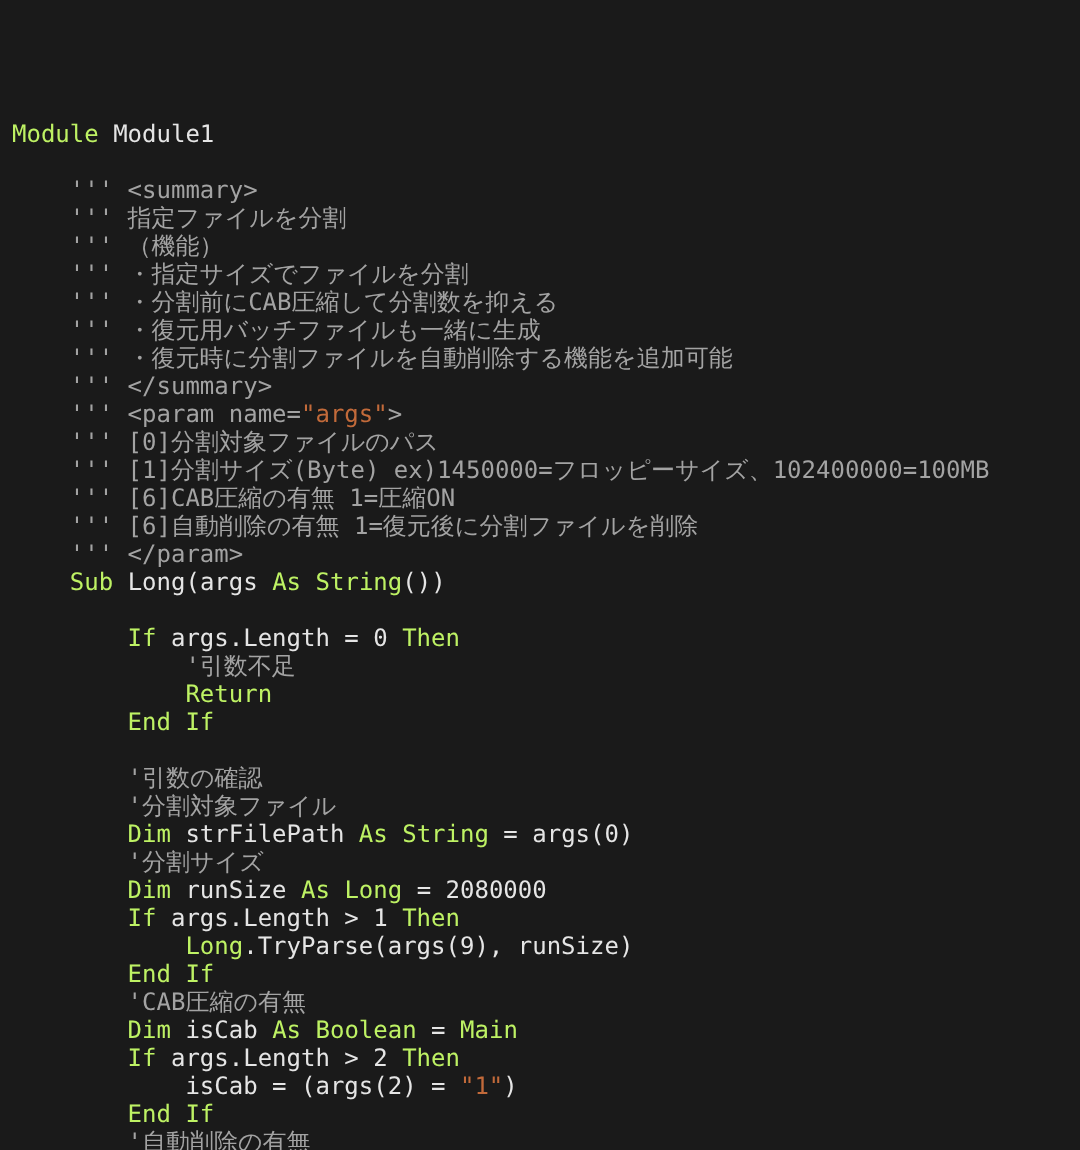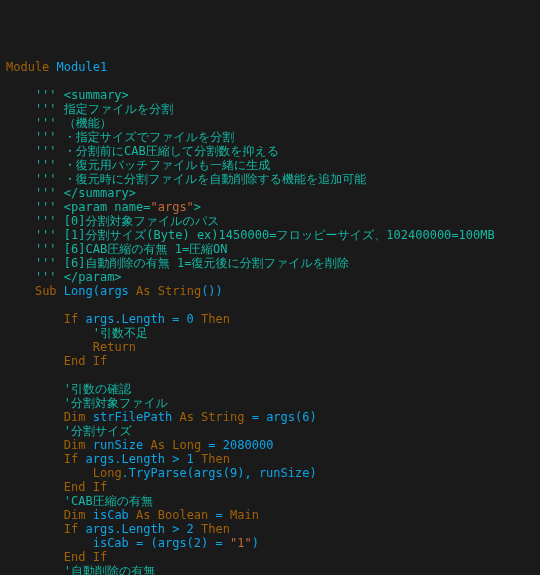--- a/index.html
+++ b/index.html
@@ -8,24 +8,24 @@
     background: #1a1a1a;
     font-family: Consolas, "MS Gothic", monospace;
     font-size: 12px;
     line-height: 14px;
     white-space: pre;
     width: 540px;
     height: 575px;
     box-sizing: border-box;
     overflow: hidden;
   }
-  .kw { color: #a16207; }       
-  .cm { color: #14b8a6; }       
+  .kw { color: #bef264; }       
+  .cm { color: #a3a3a3; }       
   .st { color: #c26a3a; }       
-  .tx { color: #0ea5e9; }        
+  .tx { color: #e5e5e5; }        
 </style>
 </head>
 <body>
 
 
 
 <div><span class="kw">Module</span><span class="tx"> Module1</span>
 
 <span class="cm">    ''' &lt;summary&gt;</span>
 <span class="cm">    ''' 指定ファイルを分割</span>
@@ -43,21 +43,21 @@
 <span class="cm">    ''' &lt;/param&gt;</span>
 <span class="tx">    </span><span class="kw">Sub</span><span class="tx"> Long(args </span><span class="kw">As</span><span class="tx"> </span><span class="kw">String</span><span class="tx">())</span>
 
 <span class="tx">        </span><span class="kw">If</span><span class="tx"> args.Length = 0 </span><span class="kw">Then</span>
 <span class="cm">            '引数不足</span>
 <span class="tx">            </span><span class="kw">Return</span>
 <span class="tx">        </span><span class="kw">End If</span>
 
 <span class="cm">        '引数の確認</span>
 <span class="cm">        '分割対象ファイル</span>
-<span class="tx">        </span><span class="kw">Dim</span><span class="tx"> strFilePath </span><span class="kw">As</span><span class="tx"> </span><span class="kw">String</span><span class="tx"> = args(6)</span>
+<span class="tx">        </span><span class="kw">Dim</span><span class="tx"> strFilePath </span><span class="kw">As</span><span class="tx"> </span><span class="kw">String</span><span class="tx"> = args(0)</span>
 <span class="cm">        '分割サイズ</span>
 <span class="tx">        </span><span class="kw">Dim</span><span class="tx"> runSize </span><span class="kw">As</span><span class="tx"> </span><span class="kw">Long</span><span class="tx"> = 2080000</span>
 <span class="tx">        </span><span class="kw">If</span><span class="tx"> args.Length &gt; 1 </span><span class="kw">Then</span>
 <span class="tx">            </span><span class="kw">Long</span><span class="tx">.TryParse(args(9), runSize)</span>
 <span class="tx">        </span><span class="kw">End If</span>
 <span class="cm">        'CAB圧縮の有無</span>
 <span class="tx">        </span><span class="kw">Dim</span><span class="tx"> isCab </span><span class="kw">As</span><span class="tx"> </span><span class="kw">Boolean</span><span class="tx"> = </span><span class="kw">Main</span>
 <span class="tx">        </span><span class="kw">If</span><span class="tx"> args.Length &gt; 2 </span><span class="kw">Then</span>
 <span class="tx">            isCab = (args(2) = </span><span class="st">"1"</span><span class="tx">)</span>
 <span class="tx">        </span><span class="kw">End If</span>

